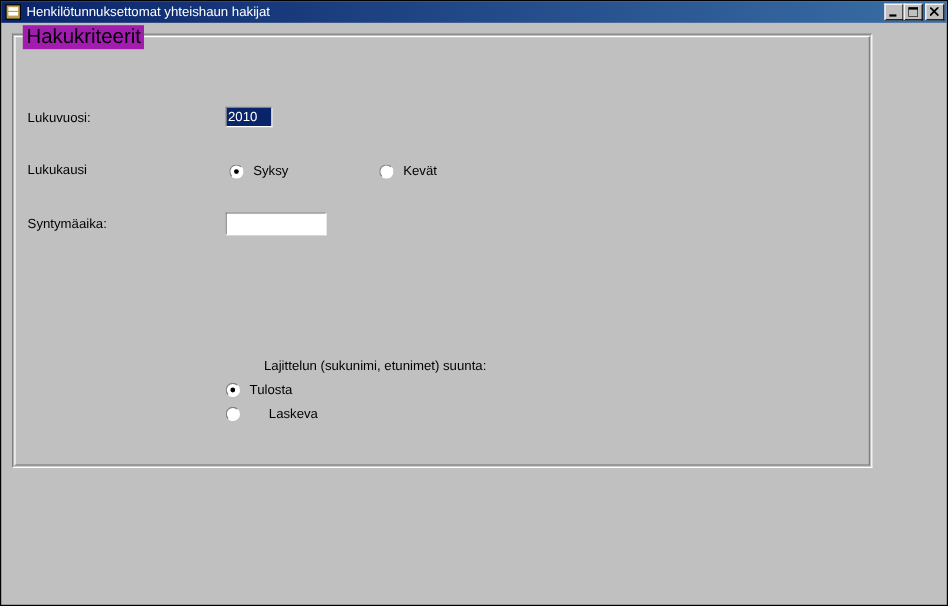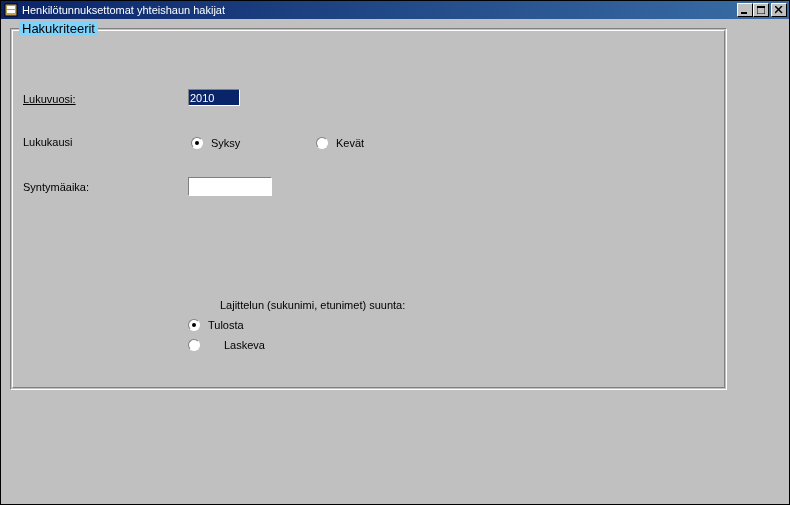--- a/index.html
+++ b/index.html
@@ -64,43 +64,43 @@
   .group-inner {
     position:absolute; left:1px; top:1px; right:1px; bottom:1px;
     border-top:1px solid #fff;
     border-left:1px solid #fff;
     border-right:1px solid #808080;
     border-bottom:1px solid #808080;
   }
   .legend {
     position:absolute;
     top:-8px; left:8px;
-    background:#7dd3fc;
+    background:#a21caf;
     padding:0 3px;
-    font-size:13px;
+    font-size:17px;
   }
   .lbl { position:absolute; font-size:11px; color:#000; }
   .sunken {
     border-top:1px solid #808080;
     border-left:1px solid #808080;
     border-right:1px solid #fff;
     border-bottom:1px solid #fff;
     background:#fff;
   }
   input.sunken {
     outline:none;
     padding:1px 2px;
     font-family:inherit;
     font-size:11px;
     height:19px;
   }
   .year-input {
     position:absolute;
     left:177px; top:60px;
-    width:52px;
+    width:39px;
   }
   .year-input input {
     border:none; outline:none;
     width:100%; height:15px;
     font-size:11px;
     background:#0a246a;
     color:#fff;
     padding:0 1px;
   }
   .birth-input {
@@ -189,21 +189,21 @@
       </div>
     </div>
   </div>
 
   <div class="client">
 
     <div class="group">
       <div class="group-inner"></div>
       <div class="legend">Hakukriteerit</div>
 
-      <div class="lbl" style="left:12px; top:64px;text-decoration:underline;">Lukuvuosi:</div>
+      <div class="lbl" style="left:12px; top:64px;">Lukuvuosi:</div>
       <div class="year-input sunken">
         <input type="text" value="2010" style="">
       </div>
 
       <div class="lbl" style="left:12px; top:107px;">Lukukausi</div>
       <div class="radio-row sem-row1">
         <span class="radio-dot sel"></span>
         <span>Syksy</span>
       </div>
       <div class="radio-row sem-row2">

